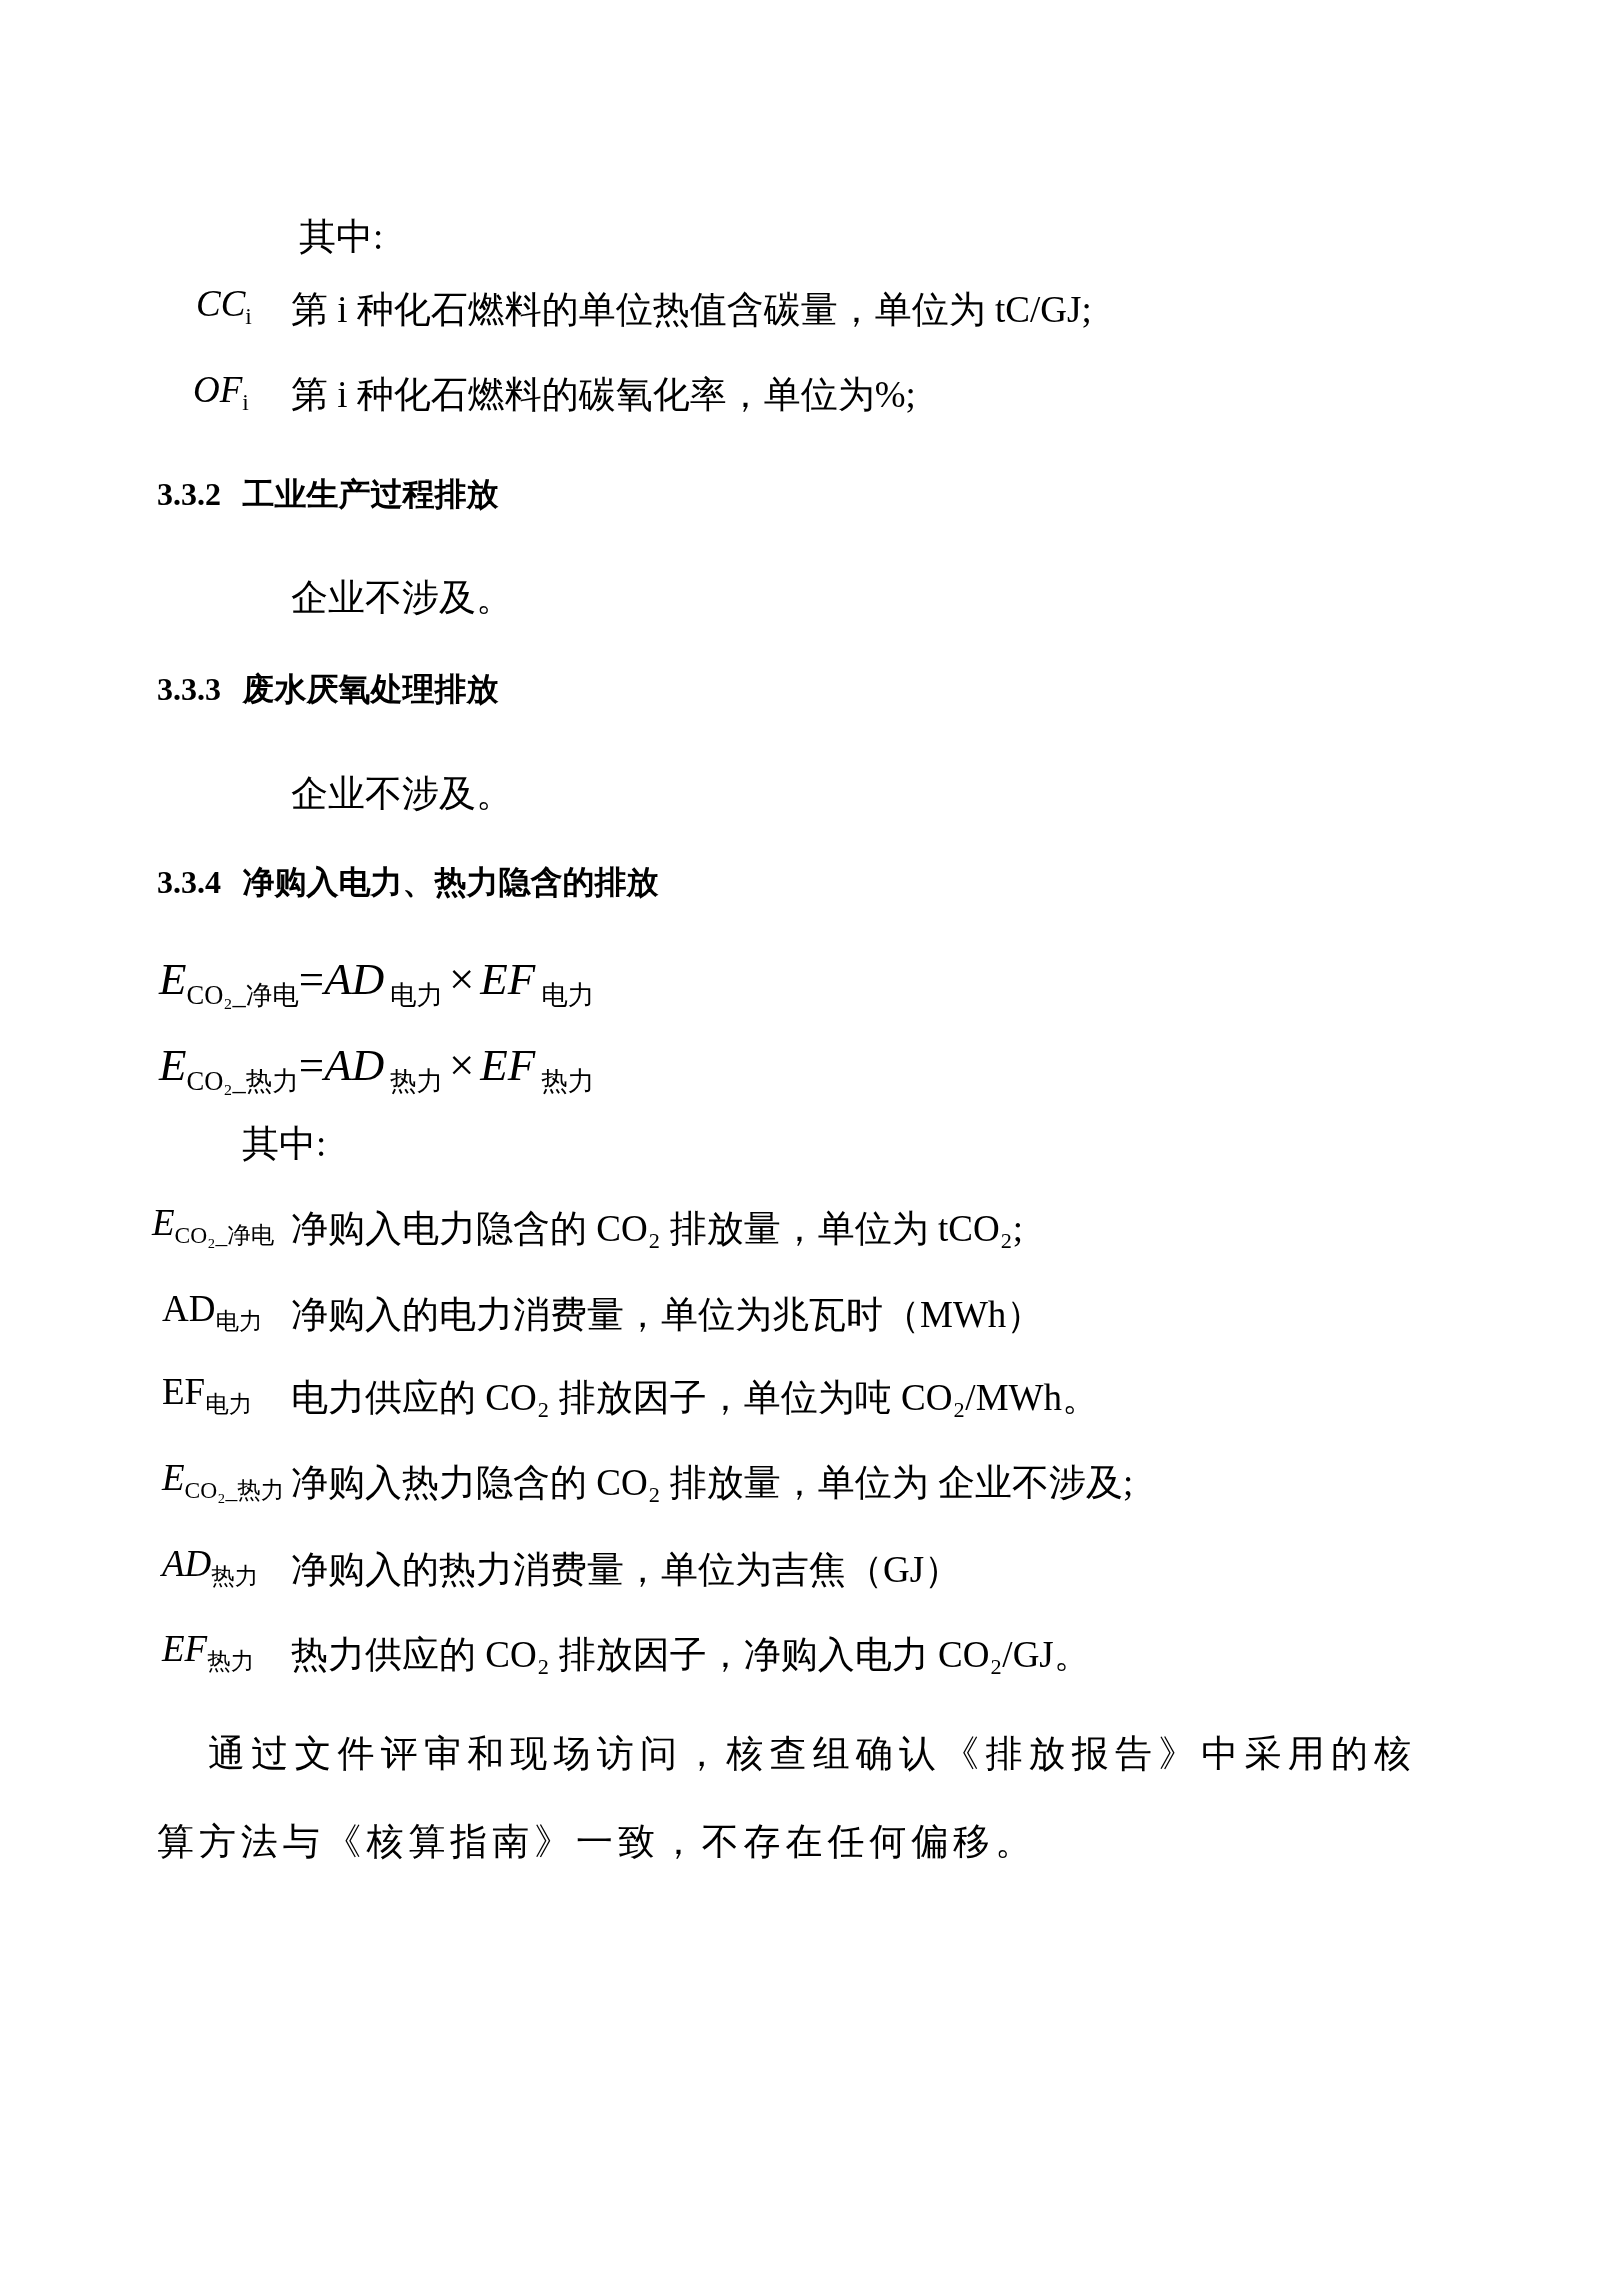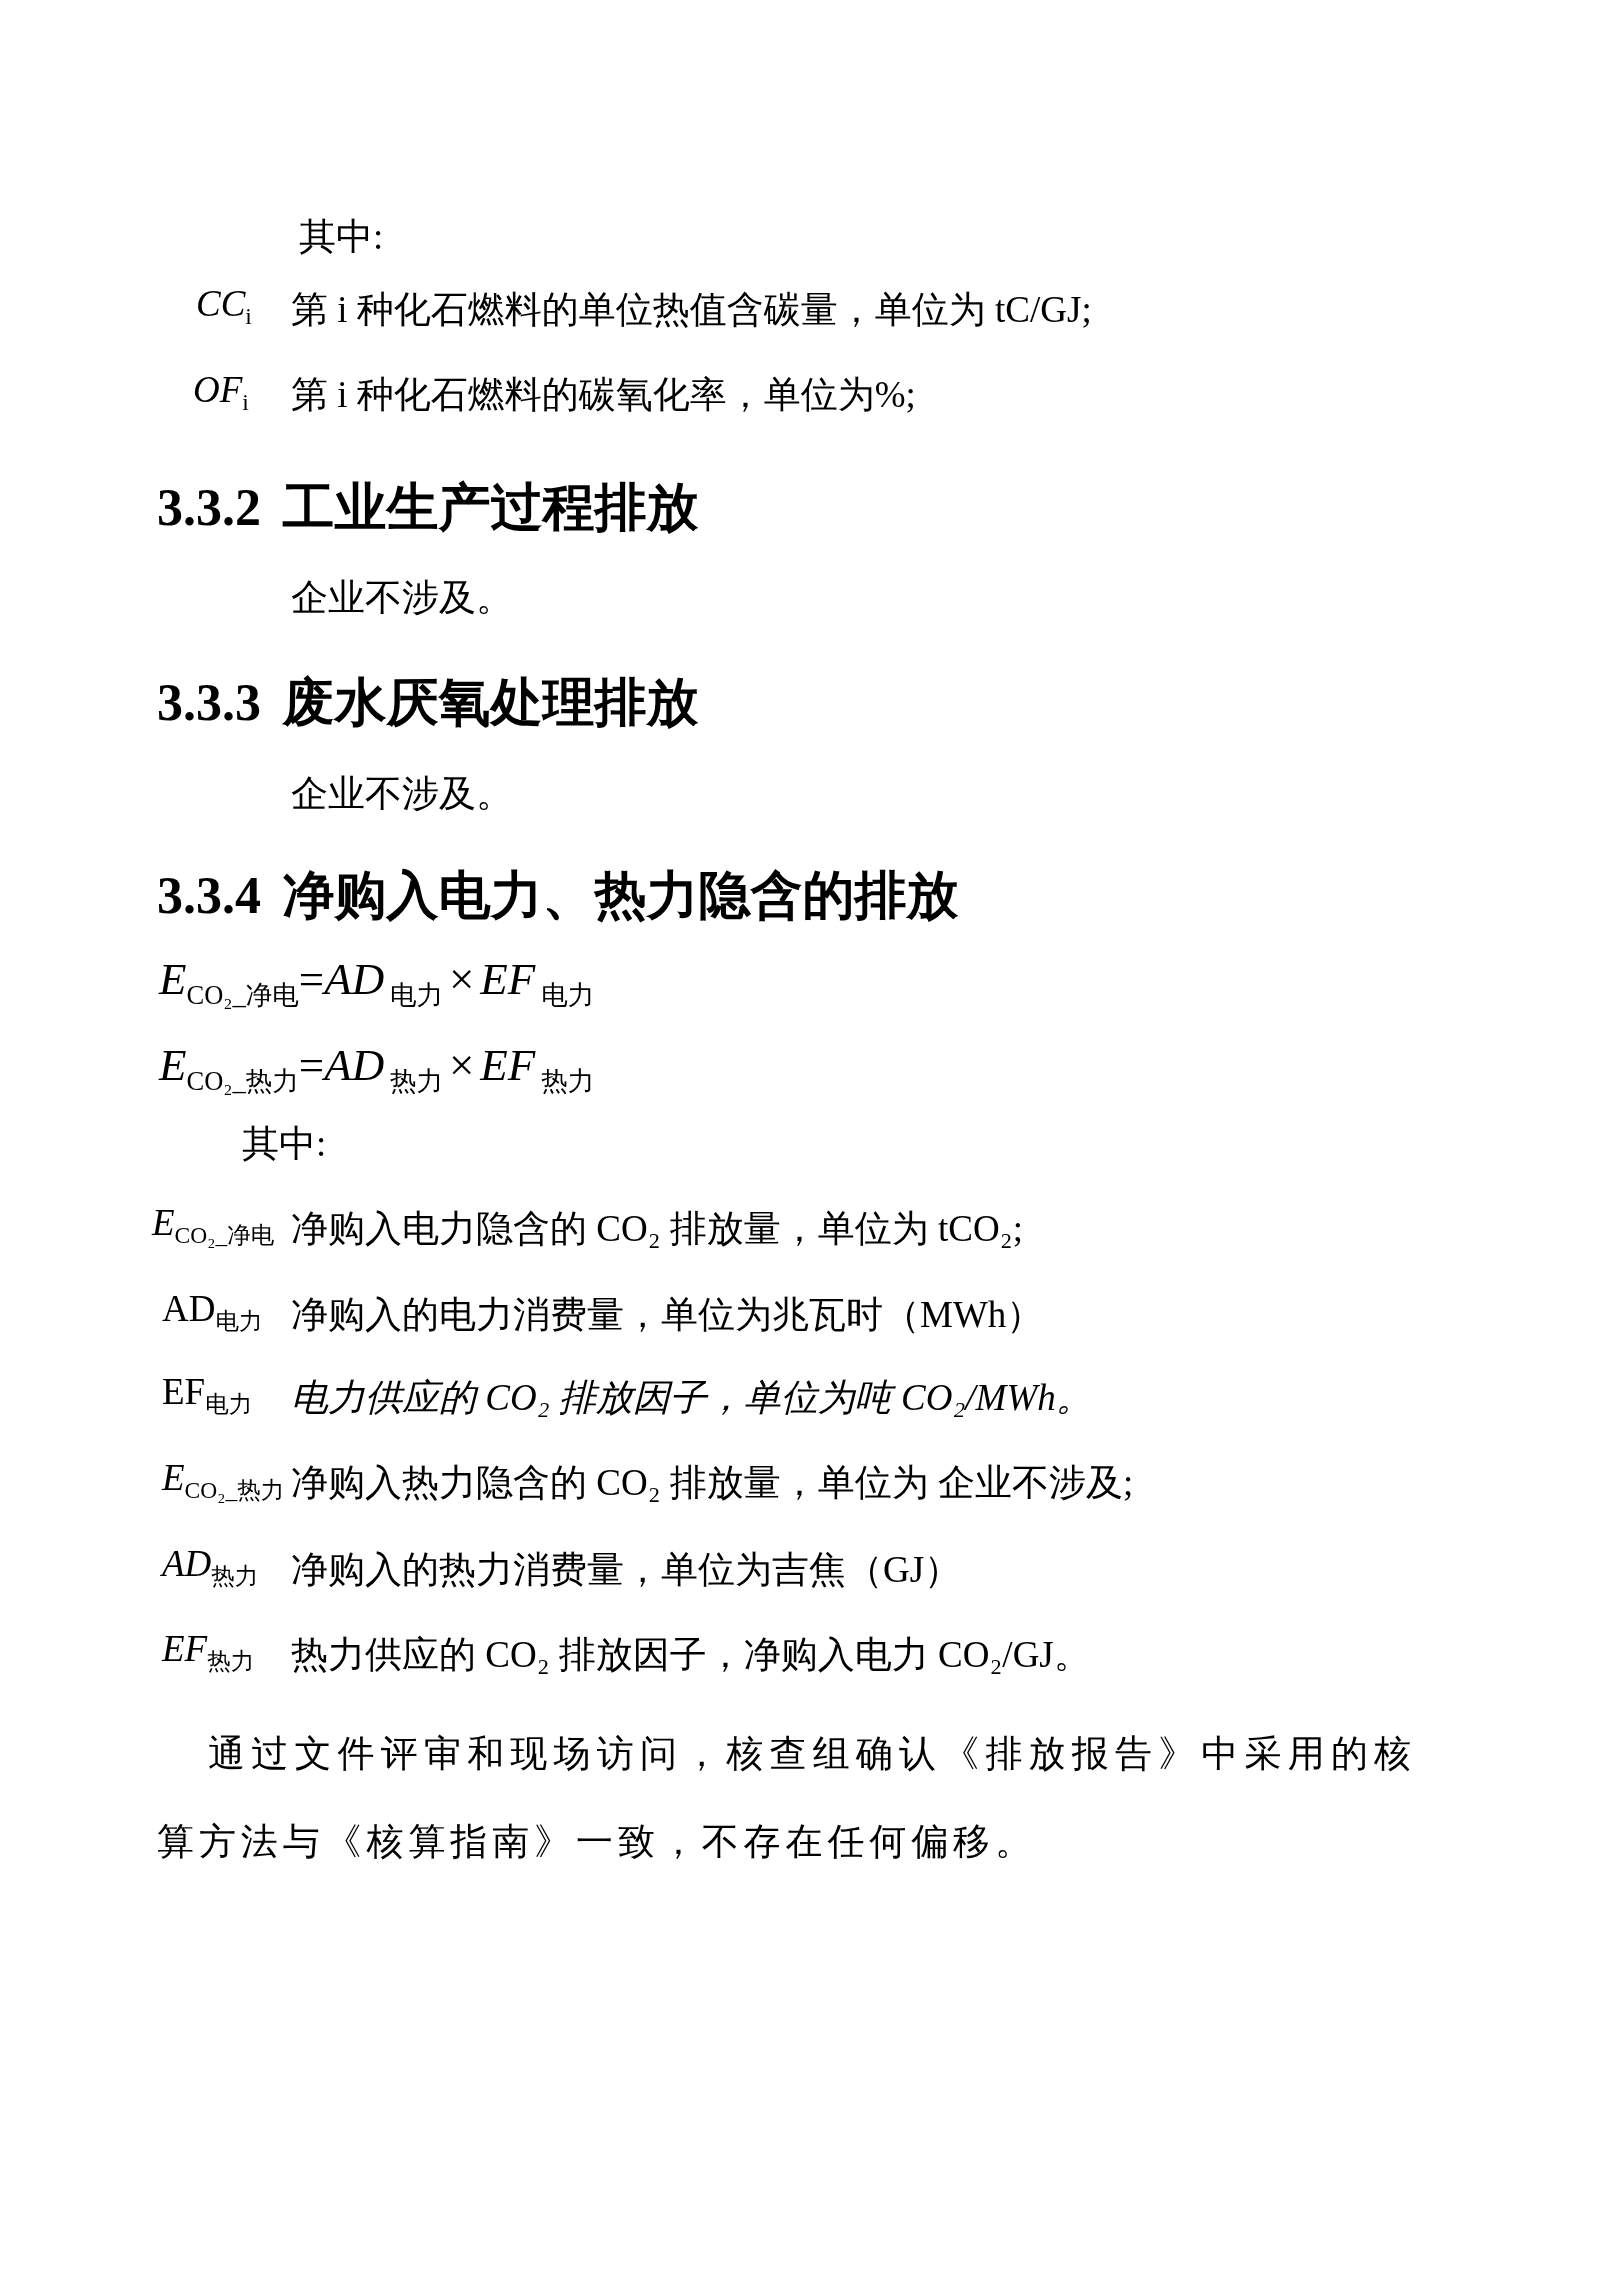--- a/index.html
+++ b/index.html
@@ -12,21 +12,21 @@
     width: 1621px;
     height: 2060px;
     background: #ffffff;
     color: #000000;
     font-family: "Liberation Serif", "DejaVu Serif", serif;
     overflow: hidden;
   }
   .abs { position: absolute; white-space: nowrap; }
   .body-text { font-size: 37px; line-height: 1.2; }
   .intro { font-size: 37px; }
-  .heading { font-size: 52px; font-weight: bold; }
+  .heading { font-size: 32px; font-weight: bold; }
   .heading .h-num { font-family: "Liberation Serif", "DejaVu Serif", serif; margin-right: 21.6px; }
   .def-label { font-size: 37px; }
   .def-label.italic .t-main { font-style: italic; }
   .t-sub {
     font-size: 23.5px;
     vertical-align: sub;
     line-height: 0;
   }
   .def-desc { font-size: 37px; }
   .formula { font-size: 45px; font-style: italic; }
@@ -94,21 +94,21 @@
 
   <div class="abs intro" style="left:242px; top:1119px;">其中:</div>
 
   <div class="abs def-label italic" style="left:152px; top:1201px;"><span class="t-main">E</span><span class="t-sub">CO₂_净电</span></div>
   <div class="abs def-desc" style="left:291px; top:1204px;">净购入电力隐含的 CO₂ 排放量，单位为 tCO₂;</div>
 
   <div class="abs def-label" style="left:162px; top:1287px;"><span class="t-main">AD</span><span class="t-sub">电力</span></div>
   <div class="abs def-desc" style="left:291px; top:1290px;">净购入的电力消费量，单位为兆瓦时（MWh）</div>
 
   <div class="abs def-label" style="left:162px; top:1370px;text-align:right;"><span class="t-main">EF</span><span class="t-sub">电力</span></div>
-  <div class="abs def-desc" style="left:291px; top:1373px;font-style:italic;">电力供应的 CO₂ 排放因子，单位为吨 CO₂/MWh。</div>
+  <div class="abs def-desc" style="left:291px; top:1373px;">电力供应的 CO₂ 排放因子，单位为吨 CO₂/MWh。</div>
 
   <div class="abs def-label italic" style="left:162px; top:1456px;"><span class="t-main">E</span><span class="t-sub">CO₂_热力</span></div>
   <div class="abs def-desc" style="left:291px; top:1458px;">净购入热力隐含的 CO₂ 排放量，单位为 企业不涉及;</div>
 
   <div class="abs def-label italic" style="left:162px; top:1542px;"><span class="t-main">AD</span><span class="t-sub">热力</span></div>
   <div class="abs def-desc" style="left:291px; top:1545px;">净购入的热力消费量，单位为吉焦（GJ）</div>
 
   <div class="abs def-label italic" style="left:162px; top:1627px;"><span class="t-main">EF</span><span class="t-sub">热力</span></div>
   <div class="abs def-desc" style="left:291px; top:1630px;">热力供应的 CO₂ 排放因子，净购入电力 CO₂/GJ。</div>
 

